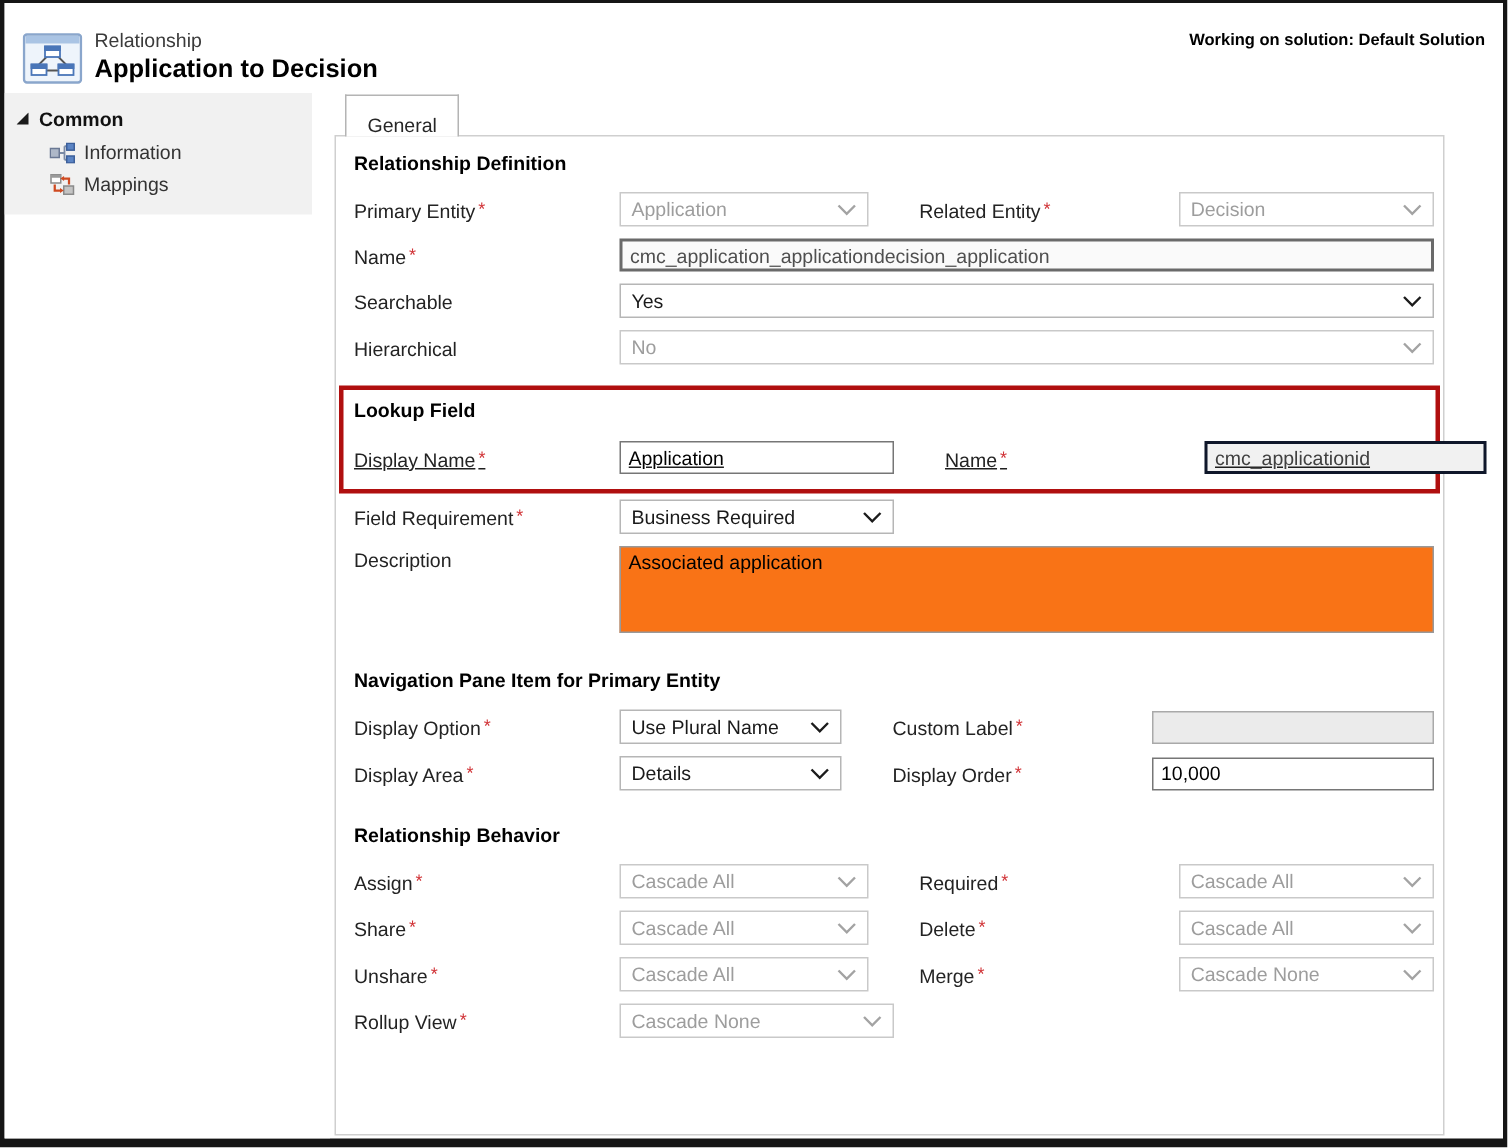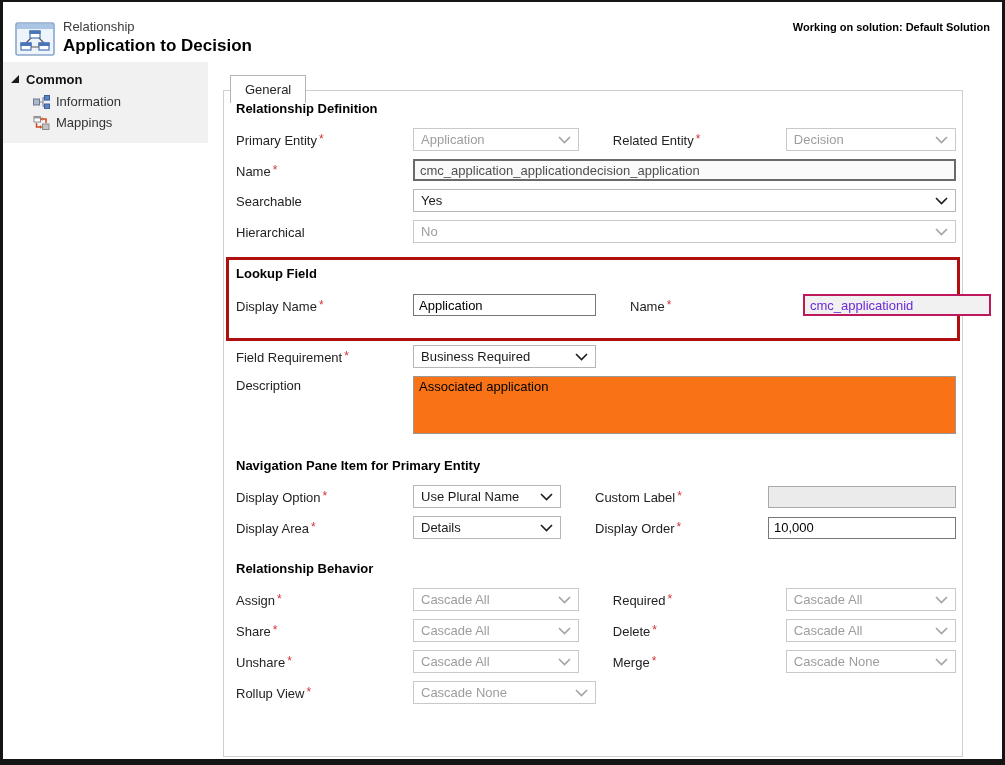--- a/index.html
+++ b/index.html
@@ -22,23 +22,23 @@
   
   .sidebar { position:absolute; left:0; top:60px; width:217px; bottom:0; background:#fff; }
   .sidebar-group { background:#f1f1f1; padding:8px 0 10px 0; width:205px; }
   .group-header { display:flex; align-items:center; padding:2px 0 4px 8px; font-weight:bold; color:#111; cursor:default; }
   .group-header .tri { width:9px; height:9px; margin-right:6px; flex:none; }
   .nav-item { display:flex; align-items:center; padding:3px 0 3px 30px; color:#333; cursor:default; }
   .nav-item .nav-ico { width:17px; height:14px; margin-right:6px; flex:none; }
 
   
   .tab {
-    position:absolute; left:227px; top:73px; height:28px; padding:0 14px;
+    position:absolute; left:227px; top:61px; height:28px; padding:0 14px;
     background:#fff; border:1px solid #b4b4b4; border-bottom:none;
-    display:flex; align-items:center; z-index:3; color:#262626;
+    display:flex; align-items:flex-end; z-index:3; color:#262626;
   }
   .panel {
     position:absolute; left:220px; top:88px; width:740px; height:667px;
     background:#fff; border:1px solid #cfcfcf; z-index:1;
   }
   .panel-inner { padding:10px 6px 0 12px; }
 
   .section-heading { font-weight:bold; color:#000; margin-bottom:12px; }
 
   .row { display:flex; align-items:center; margin-bottom:8px; }
@@ -57,35 +57,35 @@
   .sel .chev { width:13px; height:8px; flex:none; margin-left:6px; }
   .sel .chev path { stroke:#1c1c1c; }
   .sel.disabled { color:#9d9d9d; border-color:#c9c9c9; }
   .sel.disabled .chev path { stroke:#a3a3a3; }
 
   input.txt {
     font-family:"Liberation Sans", sans-serif; font-size:13px;
     height:22px; border:1px solid #767676; background:#fff; color:#000; padding:0 5px;
   }
   input.framed { border:2px solid #6a6a6a; background:#fafafa; color:#4f4f4f; }
-  input.framed-dis { border:2px solid #be185d; background:#f1f1f1; color:#6d28d9; }
+  input.framed-dis { border:2px solid #0f172a; background:#f1f1f1; color:#404040; }
   input.gray-dis { border:1px solid #a9a9a9; background:#ebebeb; color:#7a7a7a; }
   textarea.txtarea {
     font-family:"Liberation Sans", sans-serif; font-size:13px;
     height:58px; border:1px solid #999; background:#f97316; color:#000;
     padding:2px 5px; resize:none;
   }
 
   .red-box {
     border:3px solid #b00f0f;
     margin:14px -4px 4px -10px;
     padding:6px 1px 10px 7px;
   }
   .red-box .section-heading { margin-bottom:13px; }
-  .red-box .row { margin-bottom:12px; } .mt22 { margin-top:22px; } .mt24 { margin-top:24px; }
+  .red-box .row { margin-bottom:0;text-decoration:underline; } .mt22 { margin-top:22px; } .mt24 { margin-top:24px; }
 </style>
 </head>
 <body>
 
 <div id="window">
 
   <div class="header">
     <svg class="header-icon" viewBox="0 0 40 36">
       <rect x="1" y="2" width="38" height="32" rx="2" fill="#eef4fb" stroke="#8aa6cc" stroke-width="1.6"></rect>
       <rect x="2" y="3" width="36" height="5" fill="#aac4e4"></rect>

